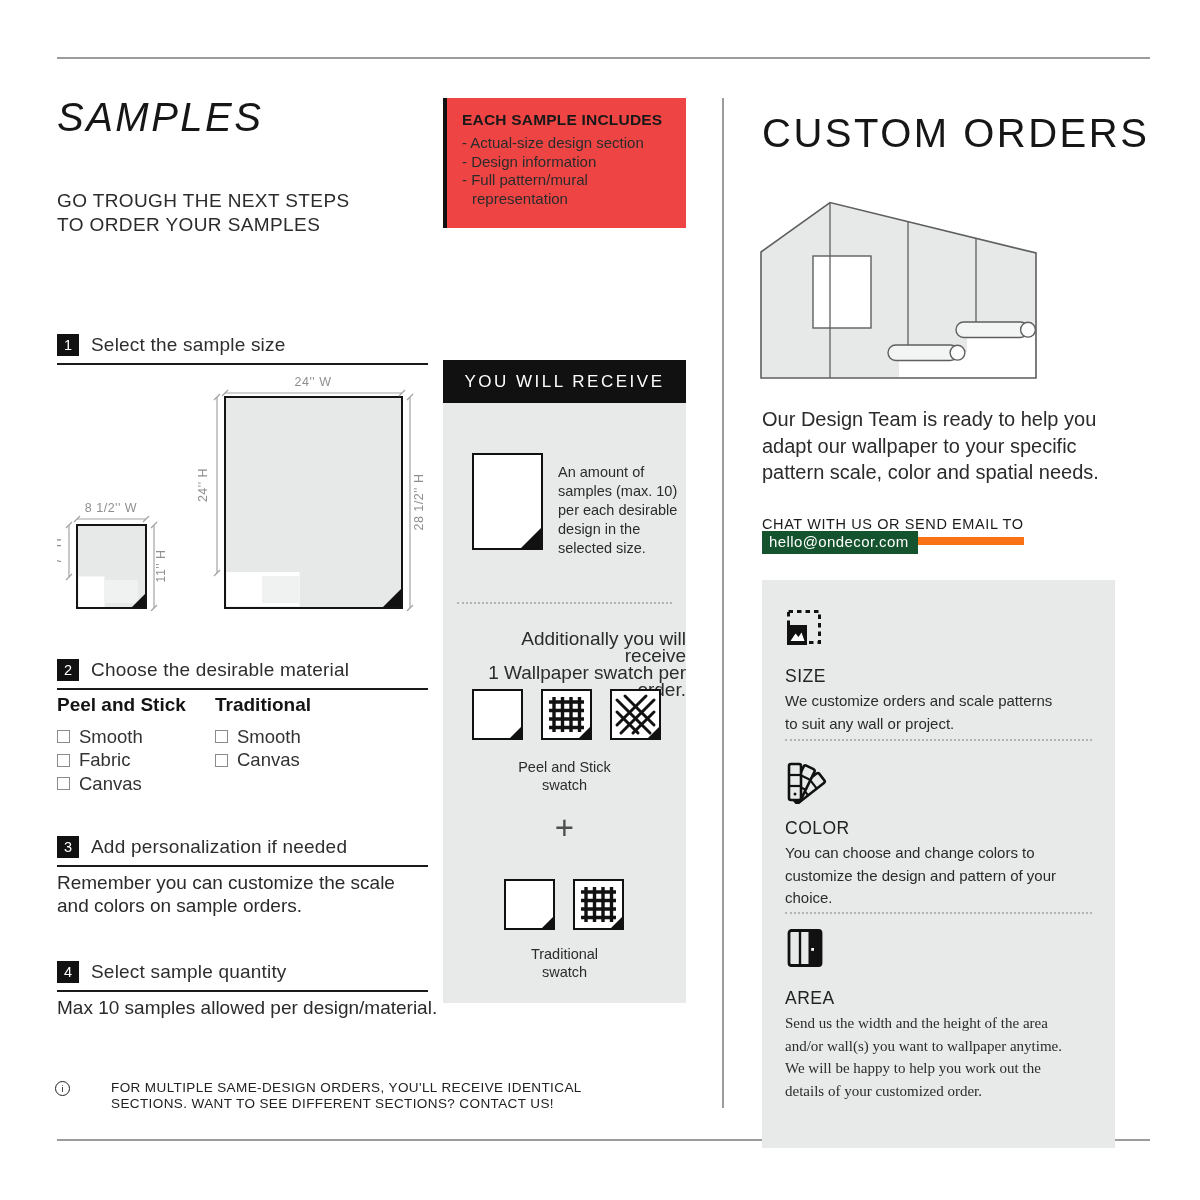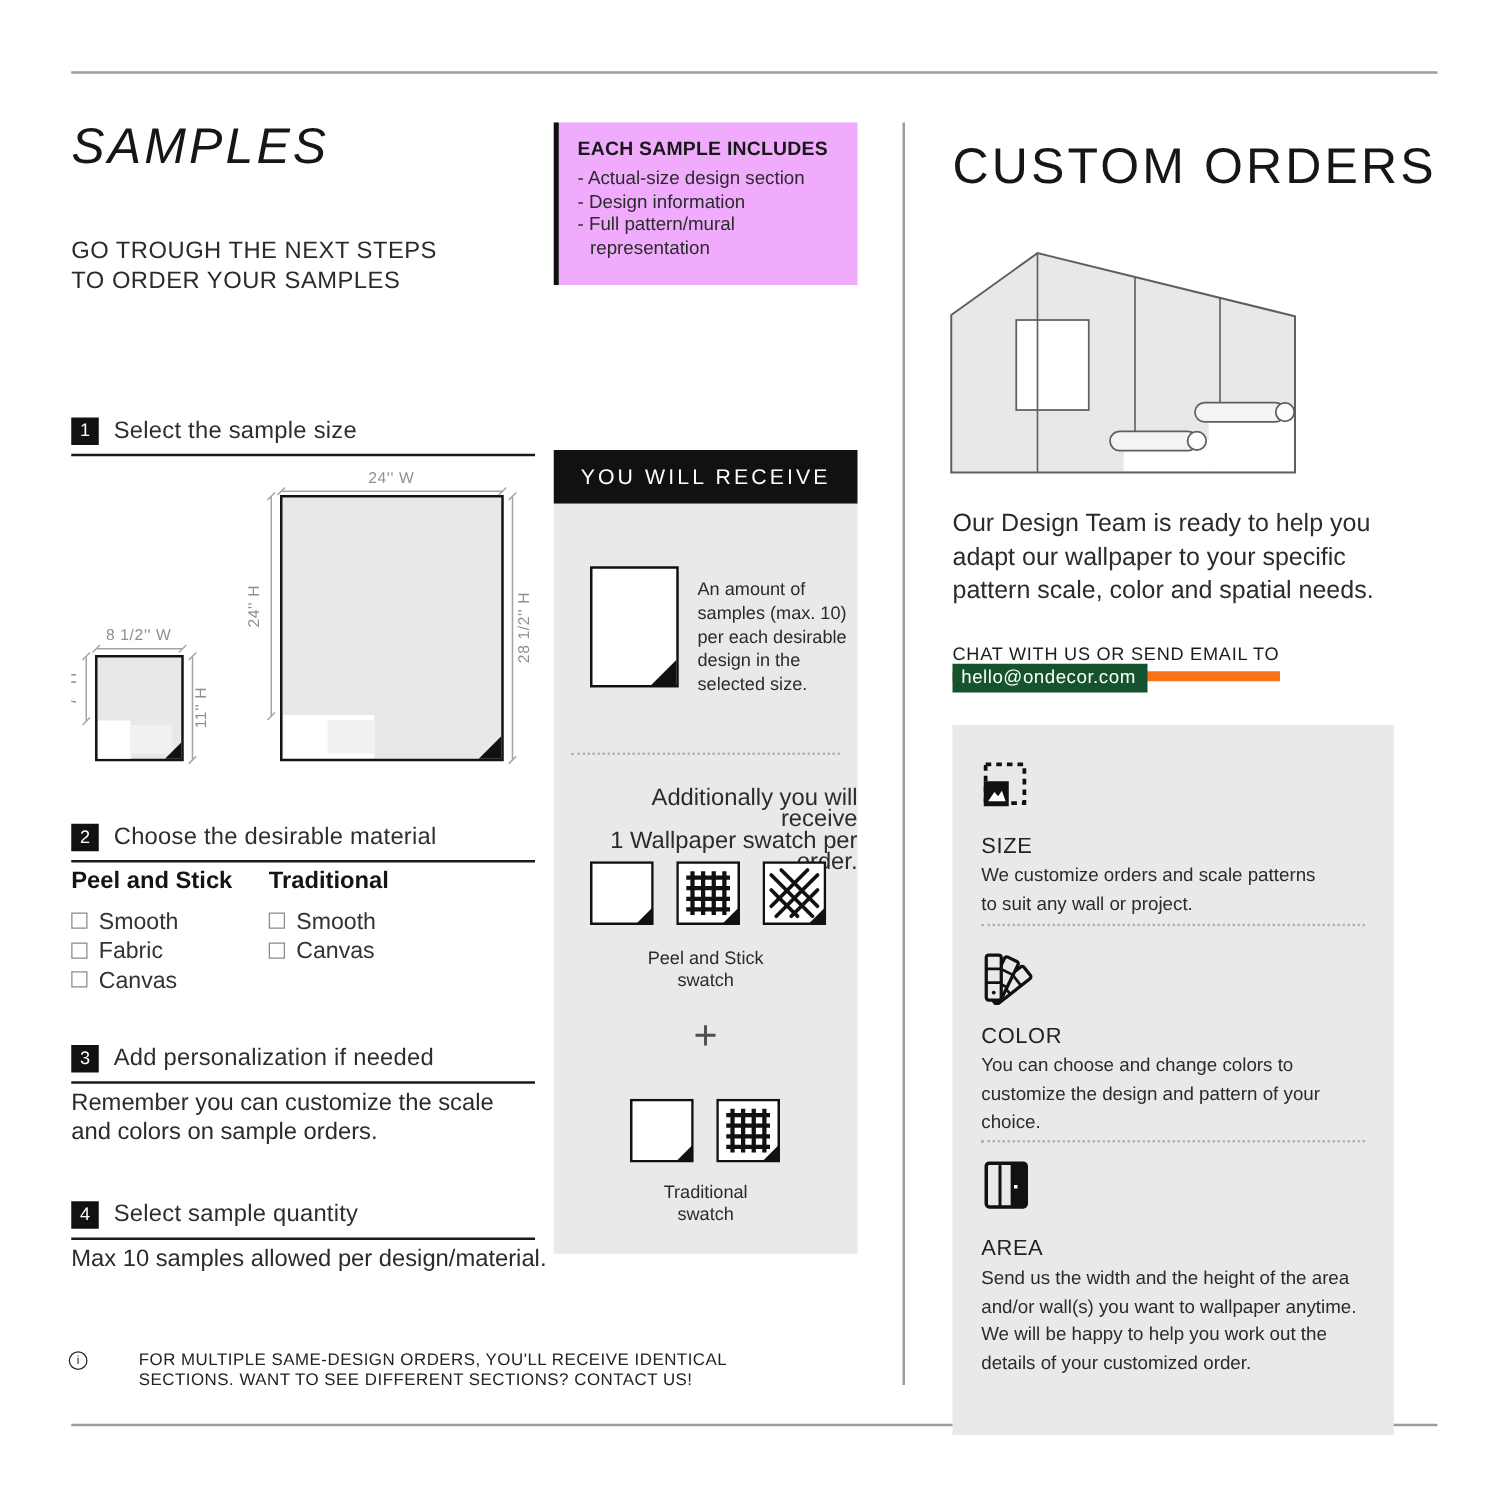--- a/index.html
+++ b/index.html
@@ -42,21 +42,21 @@
   .note3{top:872px;}
   .note4{top:997px;}
   .note span{display:block;}
   
   .footnote{position:absolute;left:55px;top:1080px;display:flex;gap:9px;color:#222;}
   .info-circle{width:13px;height:13px;border:1.4px solid #222;border-radius:50%;font-size:9.5px;
     display:flex;align-items:center;justify-content:center;margin-top:1px;flex:none;color:#222;}
   .footnote-lines{font-size:13.5px;letter-spacing:.4px;line-height:15.5px;margin-left:32px;}
   .footnote-lines span{display:block;}
   
-  .includes-box{position:absolute;left:443px;top:98px;width:243px;height:130px;background:#f0abfc;
+  .includes-box{position:absolute;left:443px;top:98px;width:243px;height:130px;background:#ef4444;
     border-left:4px solid #111;box-sizing:border-box;padding:13px 10px 0 15px;}
   .includes-title{font-size:15.5px;font-weight:bold;letter-spacing:.2px;color:#181818;margin-bottom:5px;}
   .includes-item{font-size:15px;line-height:18.5px;color:#2b2b2b;padding-left:10px;text-indent:-10px;}
   .includes-item::before{content:"- ";}
   .receive-bar{position:absolute;left:443px;top:360px;width:243px;height:43px;background:#111;color:#fff;
     display:flex;align-items:center;justify-content:center;font-size:17px;letter-spacing:2.5px;}
   .receive-panel{position:absolute;left:443px;top:403px;width:243px;height:600px;background:#e8eaea;}
   .sheet{position:absolute;left:29px;top:50px;width:71px;height:97px;background:#fff;
     border:2px solid #111;box-sizing:border-box;}
   .sheet::after{content:"";position:absolute;right:0;bottom:0;width:0;height:0;
@@ -81,21 +81,21 @@
   .chat-label{position:absolute;left:762px;top:516px;font-size:14.5px;letter-spacing:.6px;color:#1c1c1c;
     border-bottom:8px solid #f97316;padding-bottom:5px;}
   .email-badge{position:absolute;left:762px;top:531px;background:#14532d;color:#fff;font-size:15px;
     letter-spacing:.4px;padding:2px 9px 4px 7px;}
   .features-panel{position:absolute;left:762px;top:580px;width:353px;height:568px;background:#e8eaea;}
   .f-icon{position:absolute;left:23px;}
   .fi-size{top:28px;}  .fi-color{top:180px;}  .fi-area{top:348px;}
   .f-name{position:absolute;left:23px;font-size:17.5px;letter-spacing:.5px;color:#222;}
   .fn-size{top:86px;}  .fn-color{top:238px;}  .fn-area{top:408px;}
   .f-text{position:absolute;left:23px;font-size:15px;line-height:22.5px;color:#2b2b2b;}
-  .ft-size{top:110px;}  .ft-color{top:262px;}  .ft-area{top:432px;}
+  .ft-size{top:110px;}  .ft-color{top:262px;}  .ft-area{top:432px;font-family:Liberation Serif, serif;}
   .f-text span{display:block;}
   .fp-dotted{position:absolute;left:23px;right:23px;}
   .fdiv1{top:159px;}  .fdiv2{top:332px;}
 </style>
 </head>
 <body>
 
 <div>
 
   <div class="rule top"></div>

